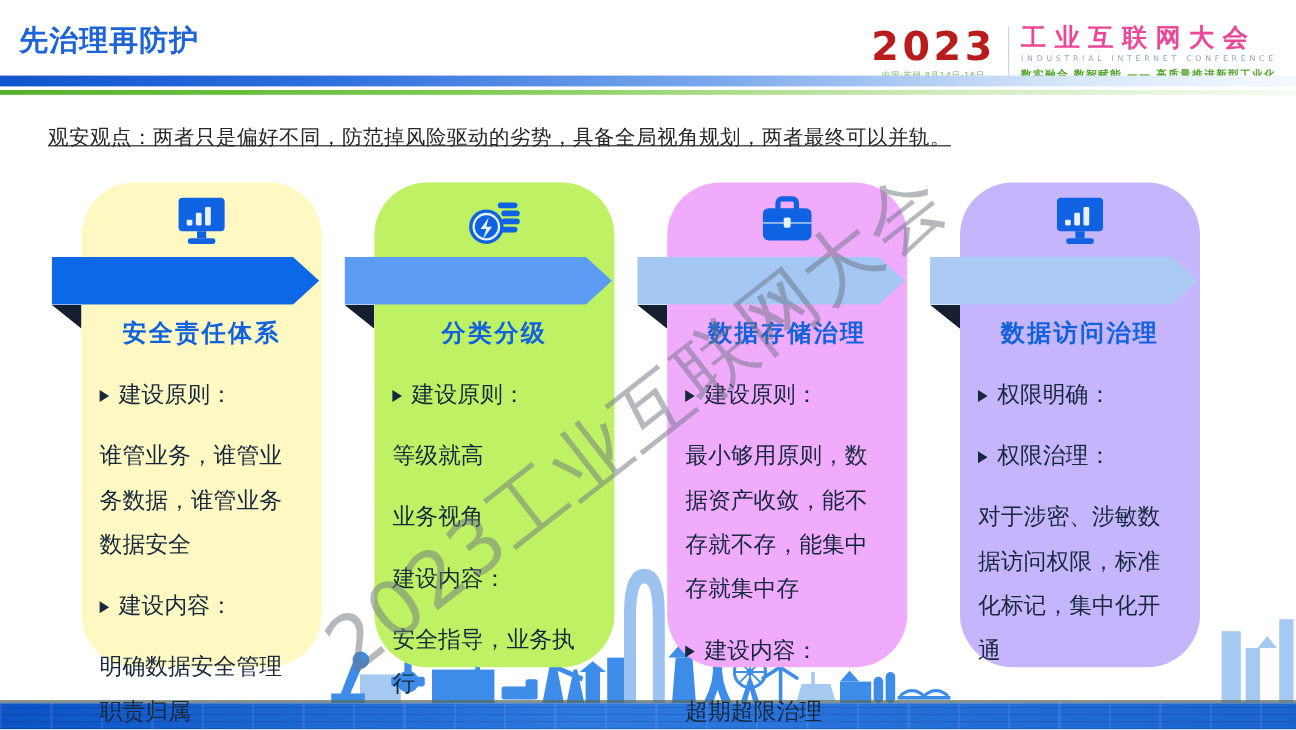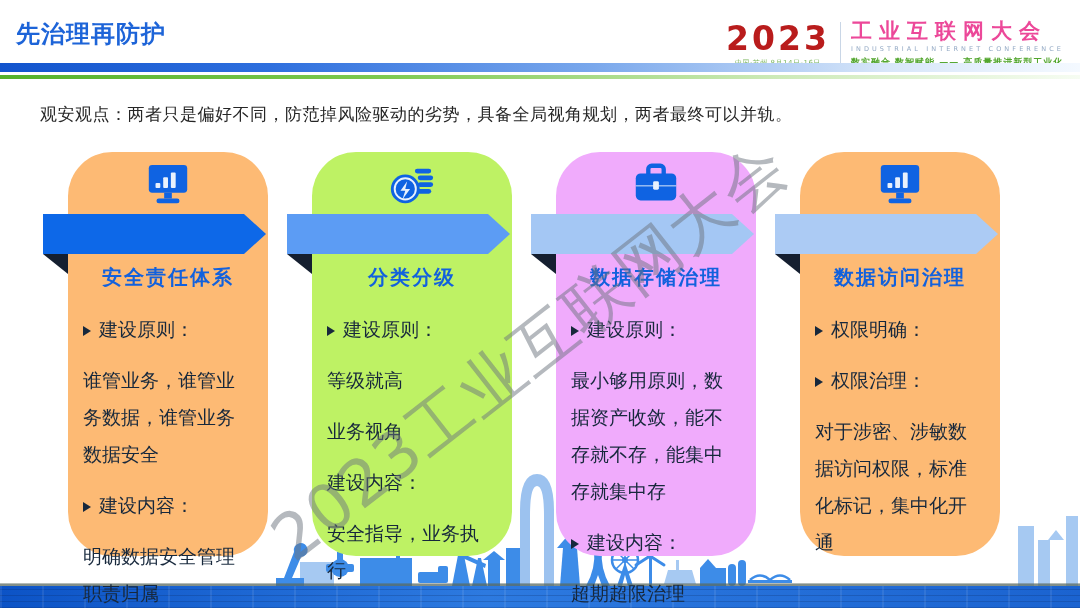--- a/index.html
+++ b/index.html
@@ -26,21 +26,21 @@
   }
   .logo-year { font-size:33px; font-weight:700; color:#b91c1c; letter-spacing:3px; line-height:1; }
   .logo-venue { font-size:7px; color:#7ab55c; letter-spacing:.5px; margin-top:3px; text-align:center; }
   .logo-divider { width:1px; height:46px; background:#c9d6e6; }
   .logo-cn { font-size:21px; font-weight:700; color:#ec4899; letter-spacing:7px; white-space:nowrap; line-height:1.1; }
   .logo-en { font-size:6.5px; color:#93a9c4; letter-spacing:3.1px; margin-top:2px; white-space:nowrap; }
   .logo-tagline { font-size:9px; font-weight:700; color:#53a62e; margin-top:3px; letter-spacing:1px; white-space:nowrap; }
   
   .viewpoint {
     position:absolute; left:40px; top:103px; margin:0;
-    font-size:17px; color:#262626; letter-spacing:.5px;
+    font-size:17px; color:#262626; letter-spacing:.5px;text-decoration:underline;
   }
   
   .cards { position:absolute; left:68px; top:152px; display:flex; gap:44px; z-index:2; }
   .card { position:relative; flex:0 0 200px; width:200px; height:404px; border-radius:44px; }
   .card-icon { height:50px; margin-top:10px; display:flex; justify-content:center; align-items:flex-start; color:#0f63e2; }
   .card-arrow {
     position:absolute; left:-25px; top:62px; width:calc(100% + 23px); height:40px;
     clip-path:polygon(0 0, calc(100% - 22px) 0, 100% 50%, calc(100% - 22px) 100%, 0 100%);
   }
   .card-fold {
@@ -92,21 +92,21 @@
       <div class="logo-tagline">数实融合 数智赋能 —— 高质量推进新型工业化</div>
     </div>
   </div>
 
   <div class="bar-blue"></div>
   <div class="bar-green"></div>
 
   <p class="viewpoint">观安观点：两者只是偏好不同，防范掉风险驱动的劣势，具备全局视角规划，两者最终可以并轨。</p>
 
   <div class="cards">
-      <section class="card" style="background: #fdba74;">
+      <section class="card" style="background: #fef9c3;">
     <div class="card-icon">
           <svg width="52" height="48" viewBox="0 0 54 50">
             <rect x="7" y="3" width="40" height="29" rx="3.5" fill="currentColor"></rect>
             <rect x="14" y="22" width="5" height="5" rx="1" fill="#e8f1fd"></rect>
             <rect x="22" y="16" width="5" height="11" rx="1" fill="#e8f1fd"></rect>
             <rect x="30" y="11" width="5" height="16" rx="1" fill="#e8f1fd"></rect>
             <rect x="23" y="32" width="8" height="6" fill="currentColor"></rect>
             <rect x="15" y="38" width="24" height="5" rx="2.5" fill="currentColor"></rect>
           </svg>
         </div>
@@ -157,21 +157,21 @@
     <div class="card-arrow" style="background: rgb(164, 199, 244);"></div>
     <div class="card-fold"></div>
     <h2 class="card-title">数据存储治理</h2>
     <div class="card-items">
           <div class="item"><span class="tri"></span><span>建设原则：</span></div>
           <div class="item"><span>最小够用原则，数据资产收敛，能不存就不存，能集中存就集中存</span></div>
           <div class="item"><span class="tri"></span><span>建设内容：</span></div>
           <div class="item"><span>超期超限治理</span></div>
         </div>
   </section>
-      <section class="card" style="background: #fdba74;">
+      <section class="card" style="background: #c4b5fd;">
     <div class="card-icon">
           <svg width="52" height="48" viewBox="0 0 54 50">
             <rect x="7" y="3" width="40" height="29" rx="3.5" fill="currentColor"></rect>
             <rect x="14" y="22" width="5" height="5" rx="1" fill="#e8f1fd"></rect>
             <rect x="22" y="16" width="5" height="11" rx="1" fill="#e8f1fd"></rect>
             <rect x="30" y="11" width="5" height="16" rx="1" fill="#e8f1fd"></rect>
             <rect x="23" y="32" width="8" height="6" fill="currentColor"></rect>
             <rect x="15" y="38" width="24" height="5" rx="2.5" fill="currentColor"></rect>
           </svg>
         </div>

